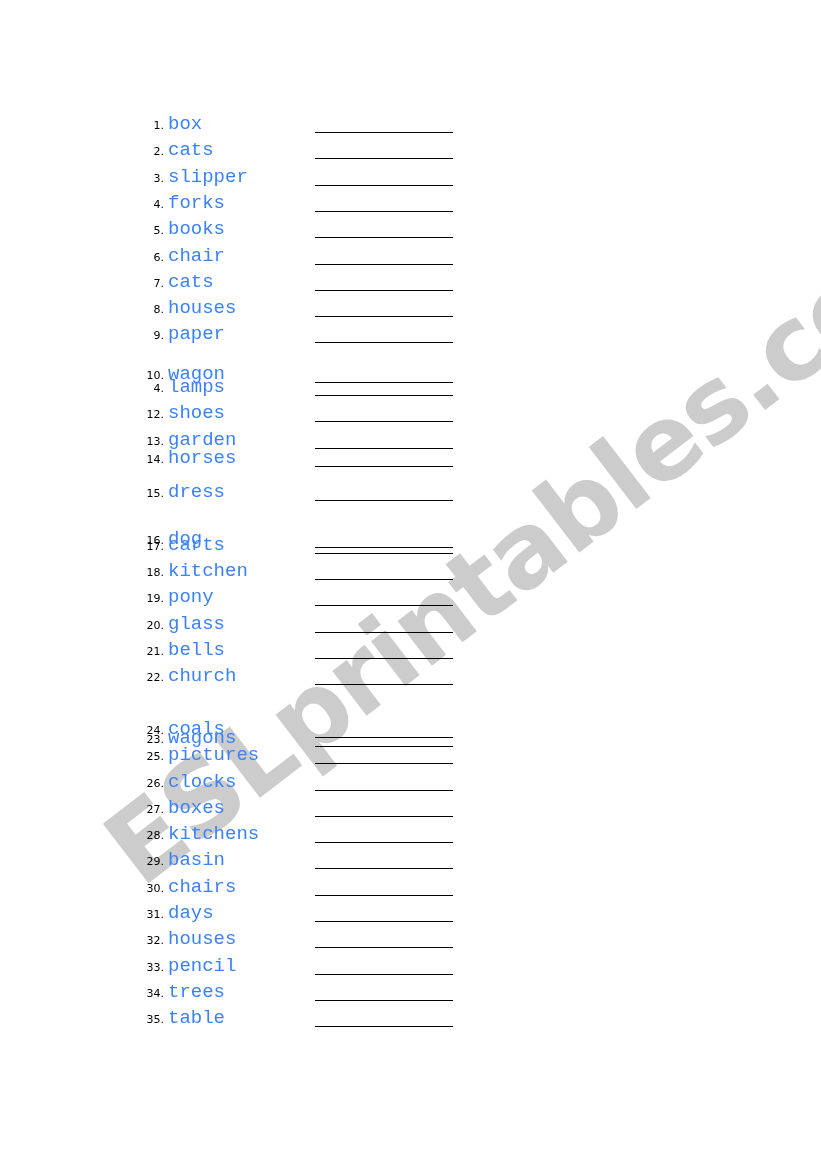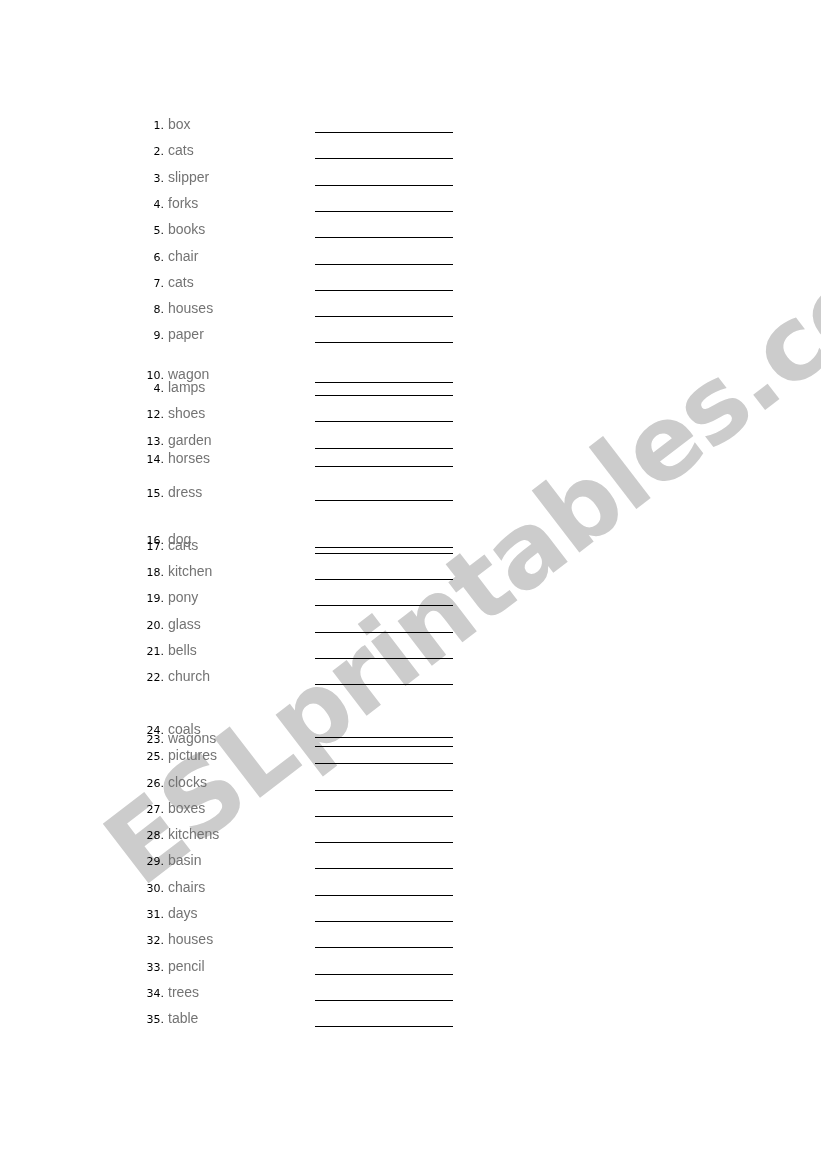--- a/index.html
+++ b/index.html
@@ -76,23 +76,23 @@
     font-family: "DejaVu Sans", sans-serif;
     font-size: 11px;
     color: #000000;
     line-height: 12px;
   }
 
   .row-word {
     position: absolute;
     left: 168px;
     top: 0px;
-    font-family: Liberation Sans, sans-serif;
-    font-size: 14px;
-    color: #737373;
+    font-family: Liberation Mono, monospace;
+    font-size: 19px;
+    color: #3b82f6;
     line-height: 23px;
     white-space: nowrap;
   }
 
   .row-blank {
     position: absolute;
     left: 315px;
     top: 19px;
     width: 138px;
     height: 0px;

